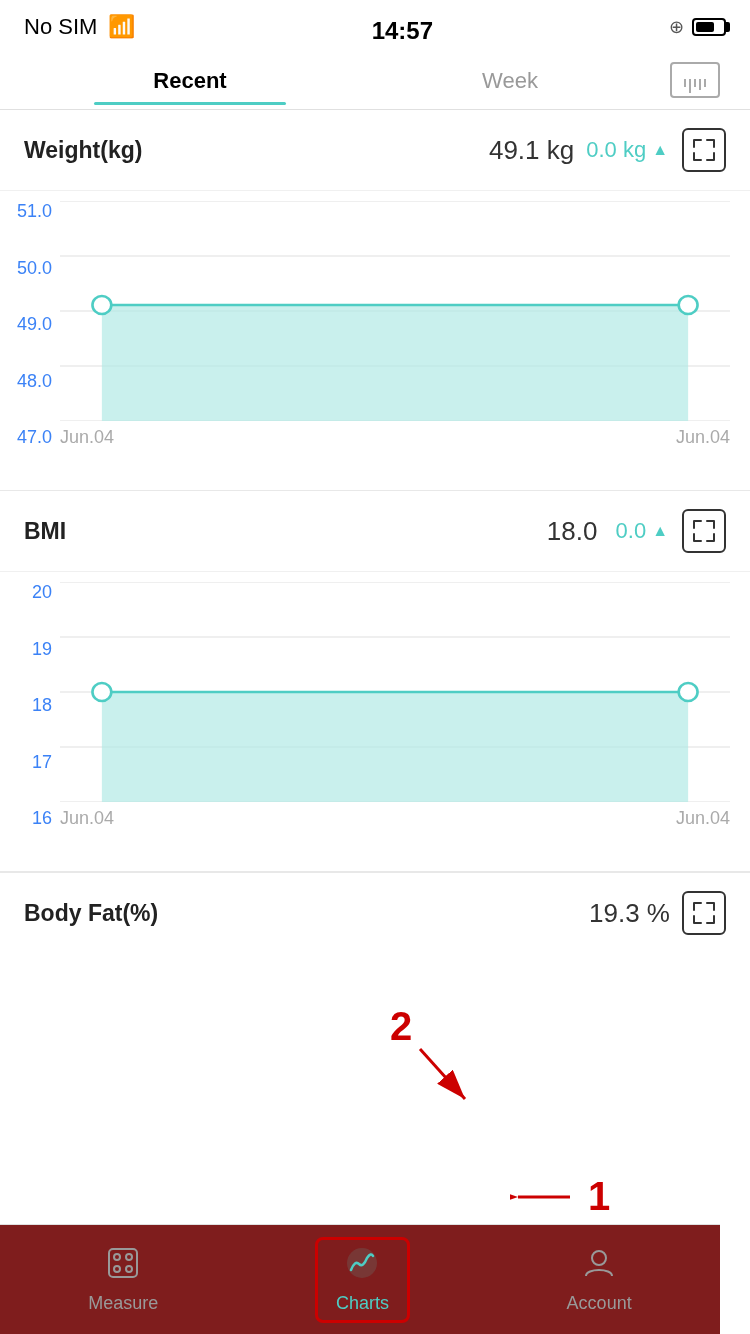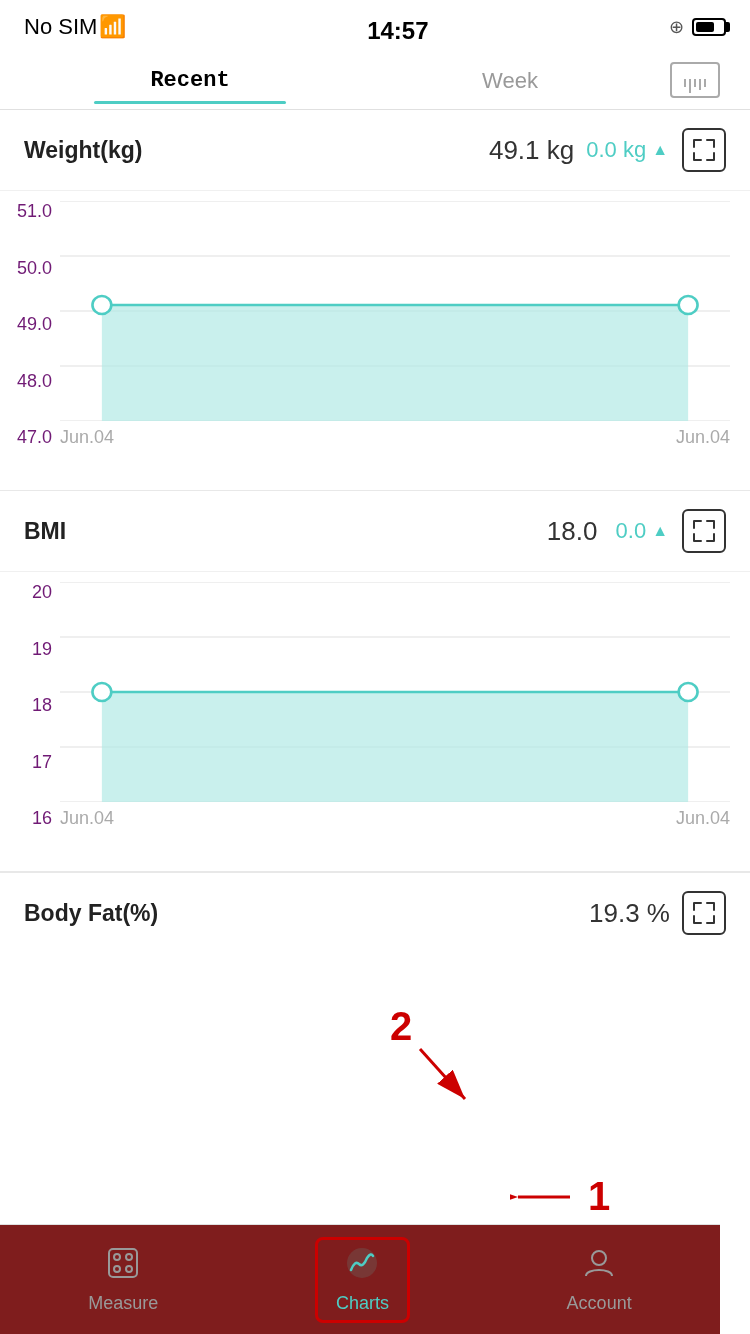--- a/index.html
+++ b/index.html
@@ -14,21 +14,21 @@
 
     
     .status-bar {
       display: flex;
       justify-content: space-between;
       align-items: center;
       padding: 10px 24px 6px;
       height: 50px;
       background: #fff;
     }
-    .status-left { font-size: 22px; font-weight: 500; color: #000; display: flex; align-items: center; gap: 2px; }
+    .status-left { font-size: 22px; font-weight: 500; color: #000; display: flex; align-items: center; gap: 11px; }
     .status-center { font-size: 24px; font-weight: 600; color: #000; margin-top: 8px; }
     .status-right { display: flex; align-items: center; gap: 8px; }
     .battery-icon { width: 34px; height: 18px; border: 2px solid #000; border-radius: 4px; position: relative; display: inline-block; }
     .battery-icon::after { content: ''; position: absolute; right: -6px; top: 50%; transform: translateY(-50%); width: 4px; height: 10px; background: #000; border-radius: 0 2px 2px 0; }
     .battery-fill { position: absolute; left: 2px; top: 2px; bottom: 2px; width: 60%; background: #000; border-radius: 2px; }
 
     
     .tab-bar {
       display: flex;
       align-items: center;
@@ -42,21 +42,20 @@
       text-align: center;
       font-size: 22px;
       color: #999;
       padding: 12px 0 10px;
       cursor: pointer;
       position: relative;
     }
     .tab-item.active {
       color: #000;
       font-weight: 600;
-      font-family: Liberation Mono, monospace;
     }
     .tab-item.active::after {
       content: '';
       position: absolute;
       bottom: -1px;
       left: 50%;
       transform: translateX(-50%);
       width: 60%;
       height: 3px;
       background: #4ECDC4;
@@ -142,21 +141,21 @@
       top: 10px;
       bottom: 30px;
       width: 60px;
       display: flex;
       flex-direction: column;
       justify-content: space-between;
       padding: 0 8px;
     }
     .chart-y-label {
       font-size: 18px;
-      color: #701a75;
+      color: #3b82f6;
       text-align: right;
     }
     .chart-canvas {
       margin-left: 60px;
       margin-right: 20px;
       position: relative;
       height: 220px;
     }
     .chart-canvas svg {
       width: 100%;

